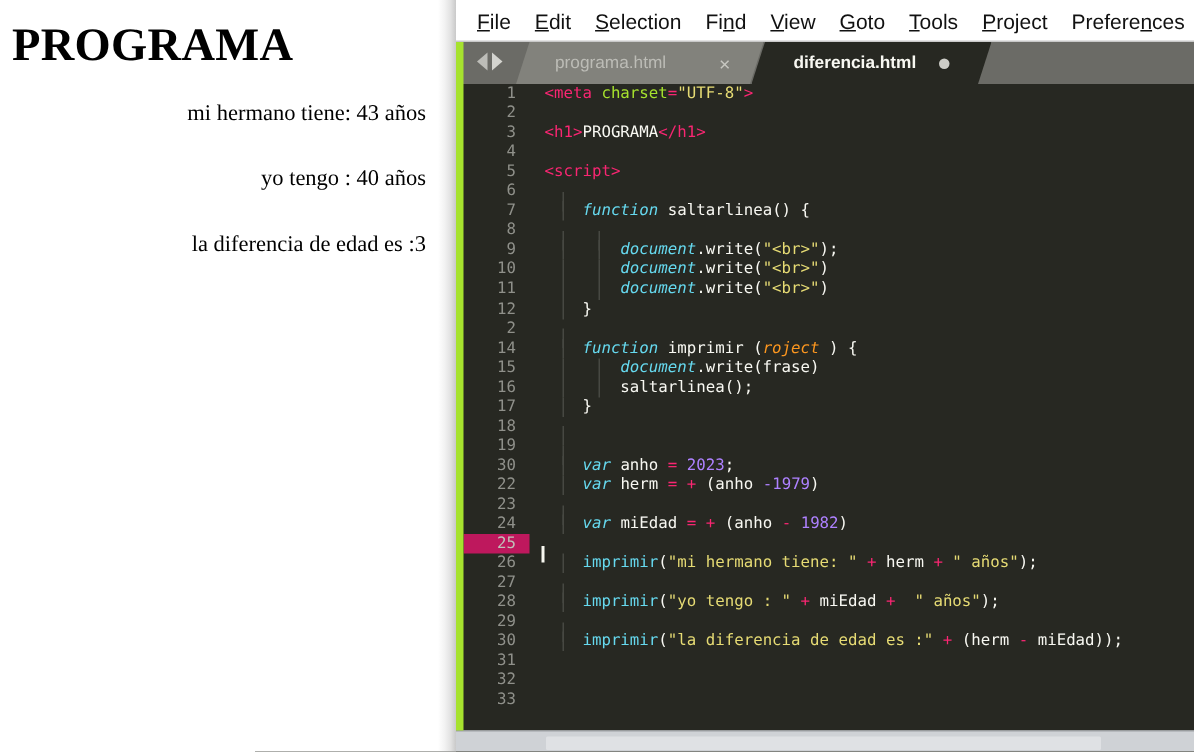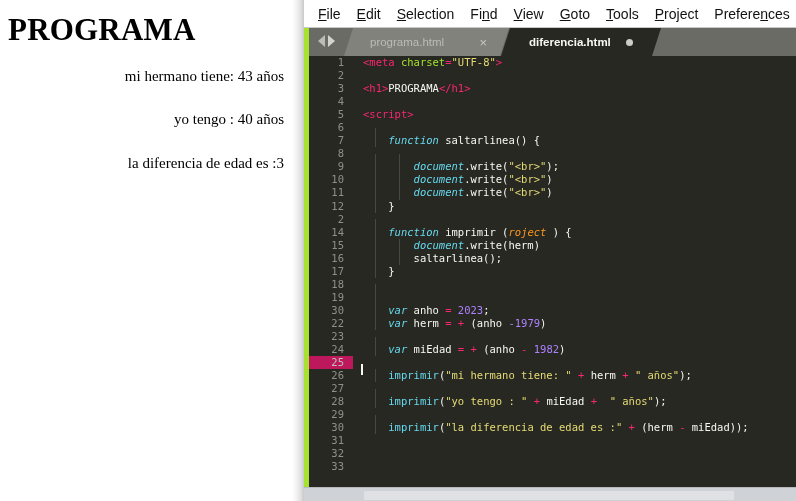--- a/index.html
+++ b/index.html
@@ -285,21 +285,21 @@
         <span class="code-text"><span class="guide g1"></span></span>
       </div>
 
       <div class="code-row">
         <span class="gutter">14</span>
         <span class="code-text"><span class="guide g1"></span>    <span class="t-kw">function</span> <span class="t-plain">imprimir (</span><span class="t-param">roject</span><span class="t-plain"> ) {</span></span>
       </div>
 
       <div class="code-row">
         <span class="gutter">15</span>
-        <span class="code-text"><span class="guide g1"></span><span class="guide g2"></span>        <span class="t-obj">document</span><span class="t-plain">.write(herm)</span></span>
+        <span class="code-text"><span class="guide g1"></span><span class="guide g2"></span>        <span class="t-obj">document</span><span class="t-plain">.write(frase)</span></span>
       </div>
 
       <div class="code-row">
         <span class="gutter">16</span>
         <span class="code-text"><span class="guide g1"></span><span class="guide g2"></span>        <span class="t-plain">saltarlinea();</span></span>
       </div>
 
       <div class="code-row">
         <span class="gutter">17</span>
         <span class="code-text"><span class="guide g1"></span>    <span class="t-plain">}</span></span>

